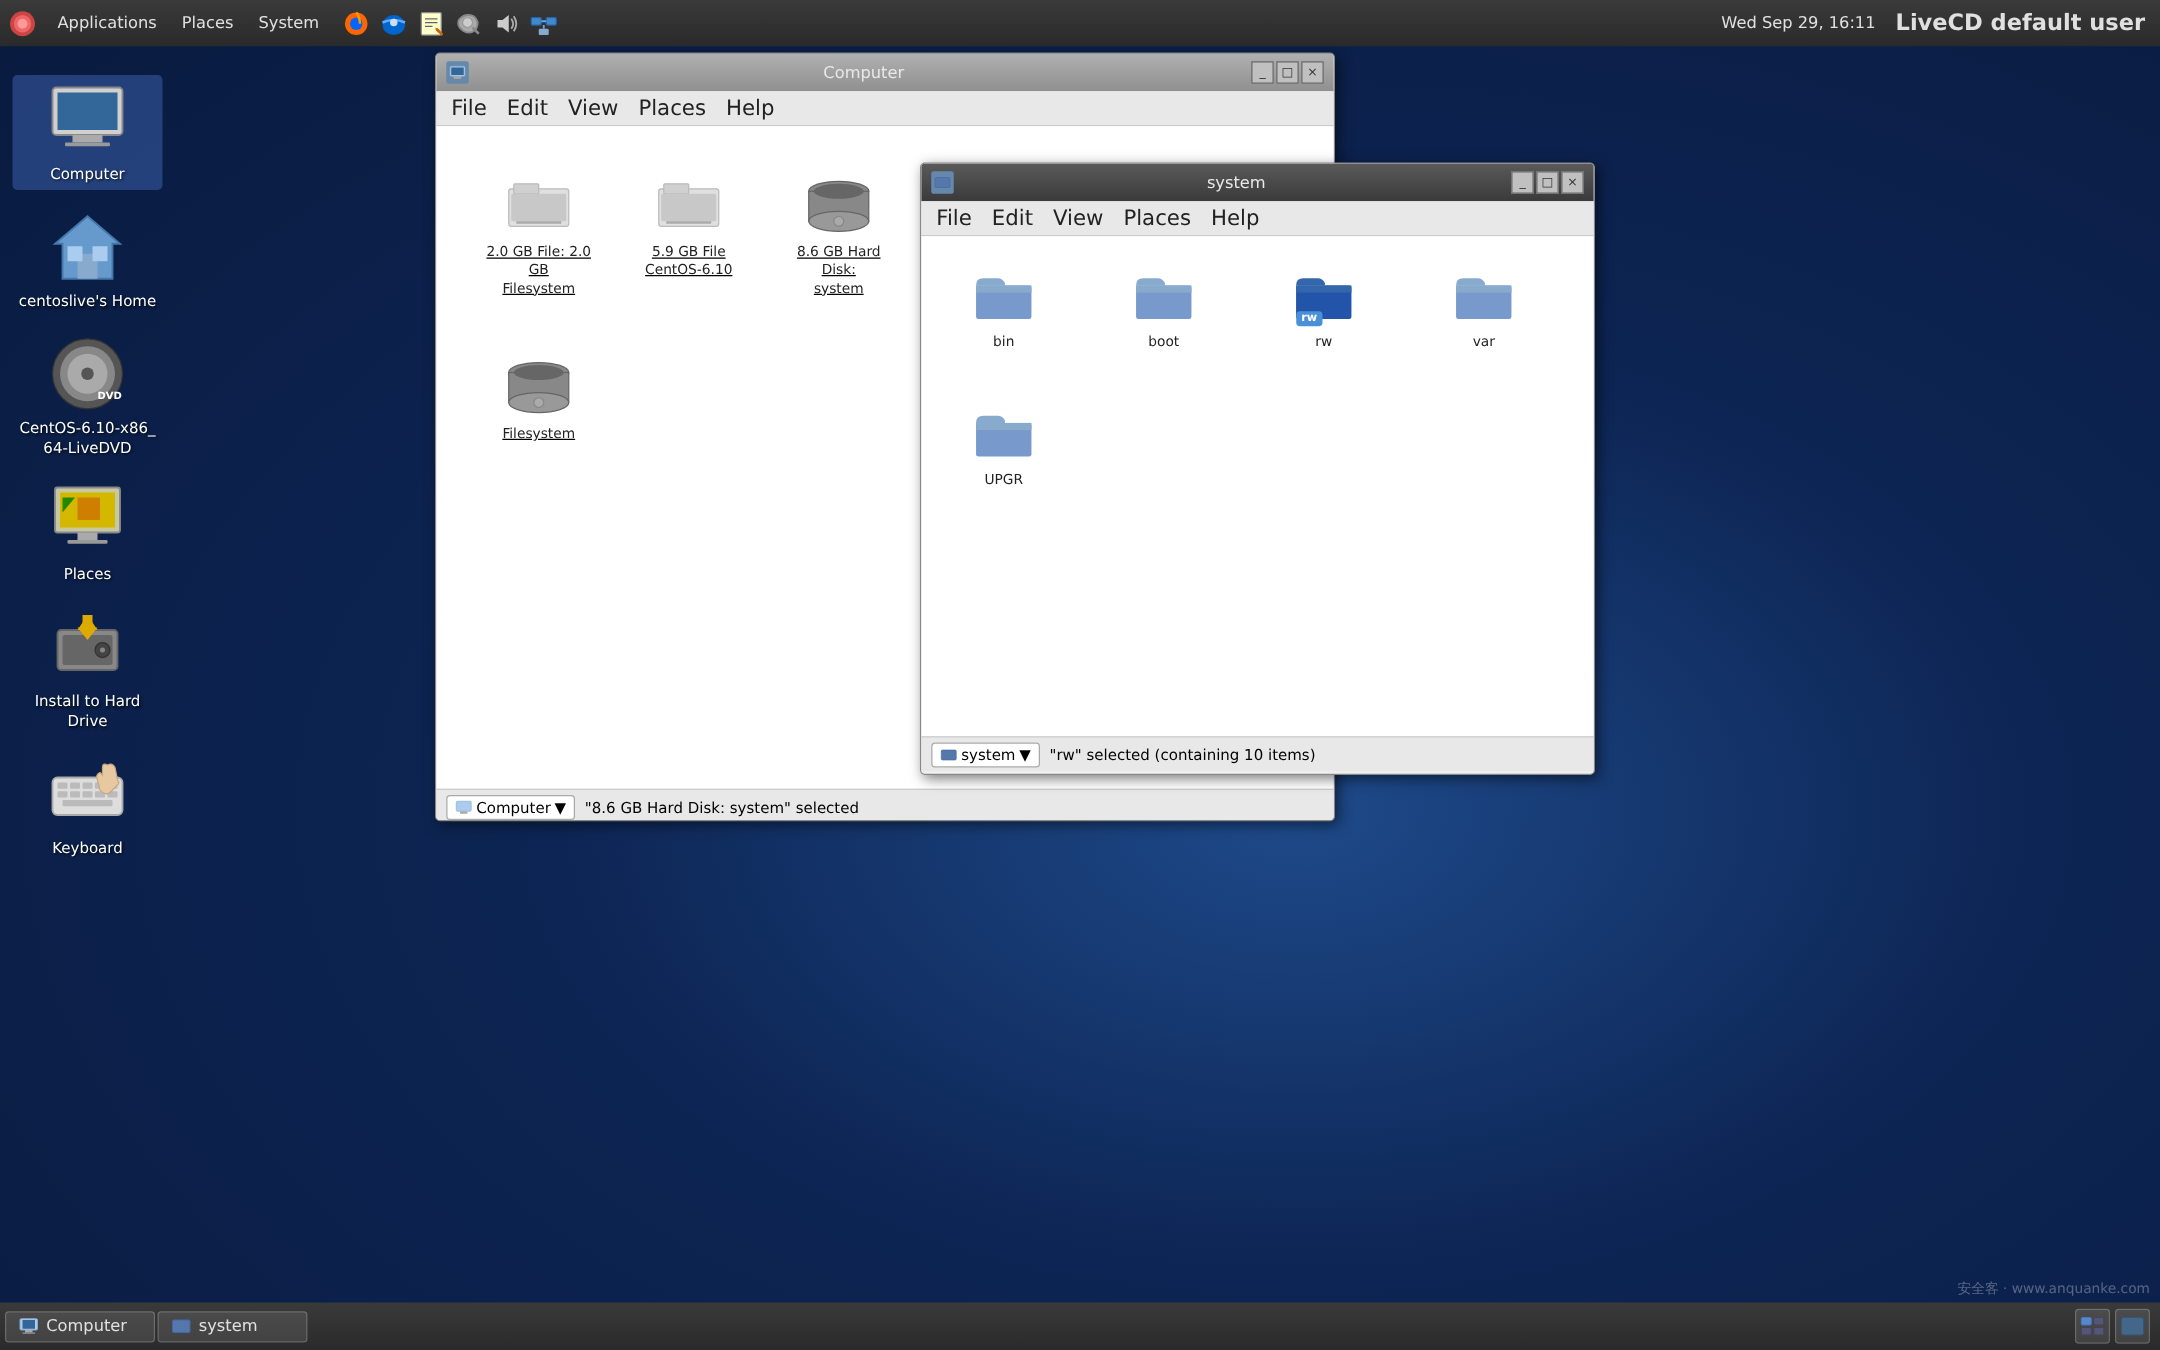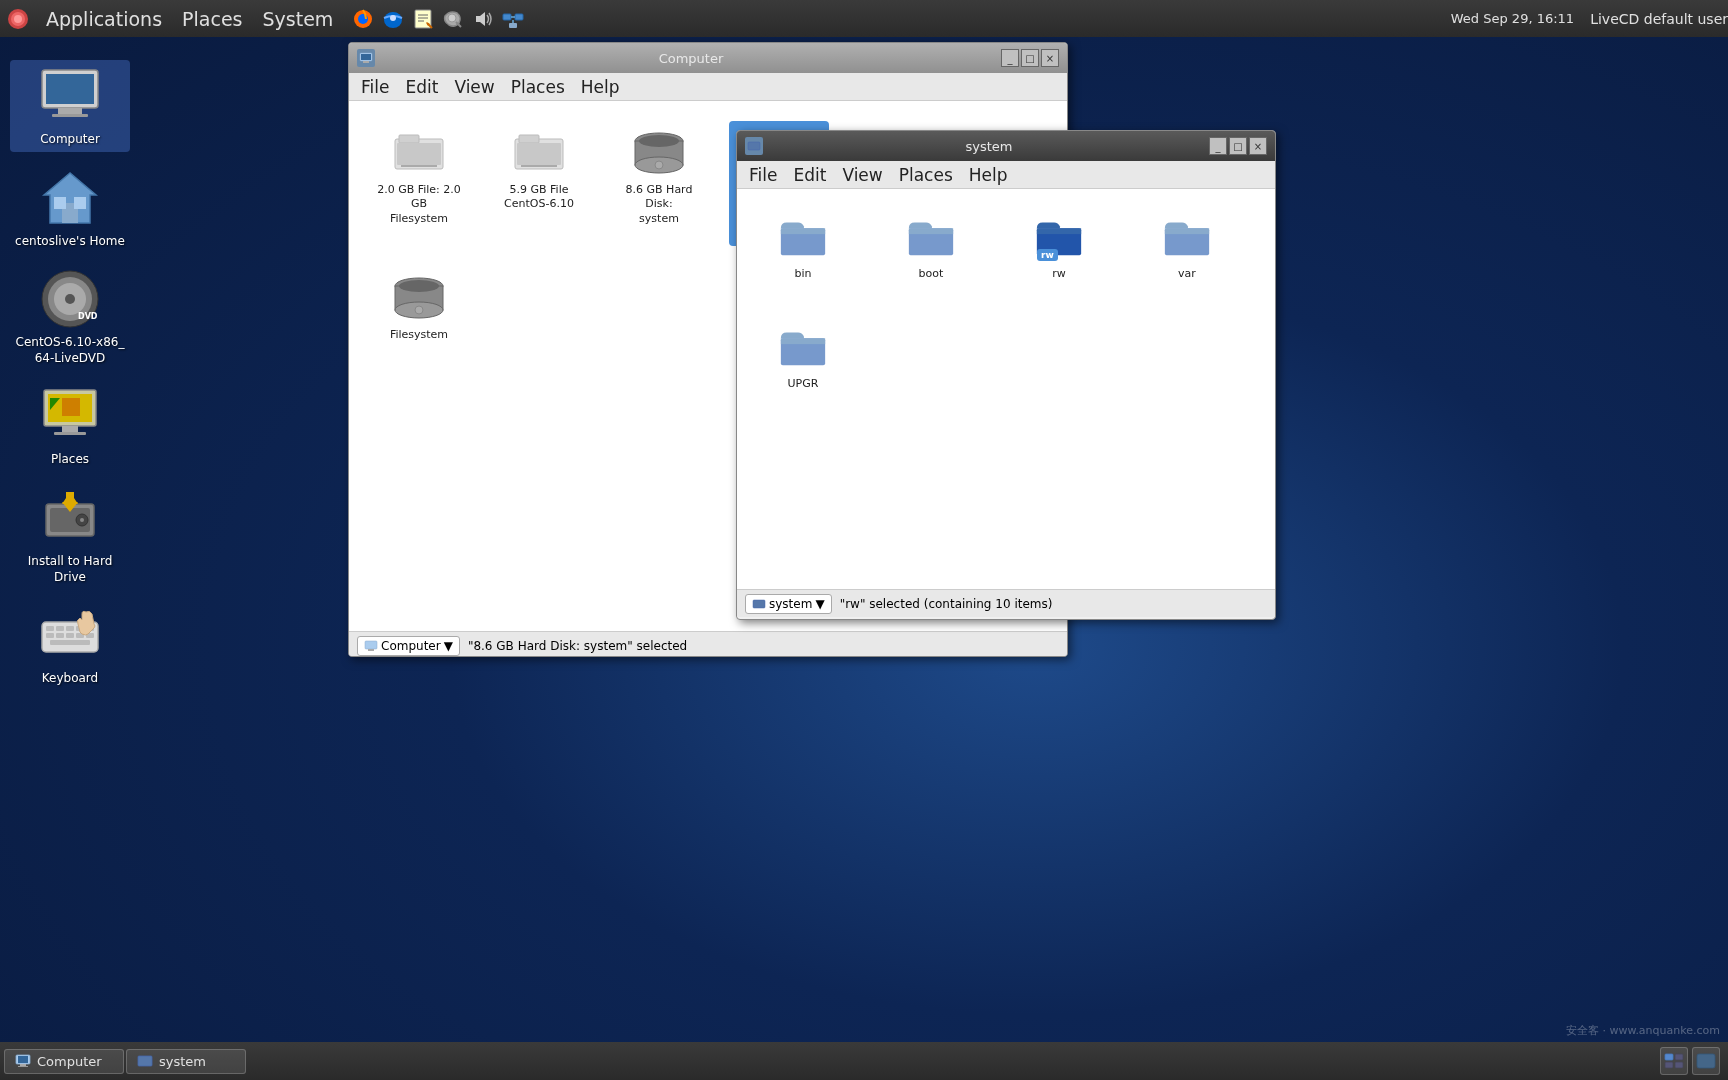--- a/index.html
+++ b/index.html
@@ -44,21 +44,21 @@
       align-items: center;
       height: 100%;
     }
 
     .panel-menu-item {
       padding: 0 10px;
       height: 100%;
       display: flex;
       align-items: center;
       color: #e0e0e0;
-      font-size: 19px;
+      font-size: 13px;
       cursor: pointer;
     }
 
     .panel-icons {
       display: flex;
       align-items: center;
       gap: 6px;
       margin-left: 8px;
     }
 
@@ -67,27 +67,28 @@
       display: flex; align-items: center; justify-content: center;
       cursor: pointer;
       color: #ccc;
       font-size: 16px;
     }
 
     .panel-right {
       margin-left: auto;
       display: flex;
       align-items: center;
+      padding-right: 12px;
       color: #e0e0e0;
       font-size: 13px;
       gap: 16px;
     }
 
     .panel-clock { font-size: 13px; }
-    .panel-user { font-weight: normal; font-size: 14px; }
+    .panel-user { font-weight: bold; font-size: 18px; }
 
     
     .desktop-icons {
       position: absolute;
       top: 50px;
       left: 0;
       width: 140px;
       display: flex;
       flex-direction: column;
       align-items: center;
@@ -504,21 +505,21 @@
   </div>
 
   <div class="window-menubar">
     <div class="window-menu-item">File</div>
     <div class="window-menu-item">Edit</div>
     <div class="window-menu-item">View</div>
     <div class="window-menu-item">Places</div>
     <div class="window-menu-item">Help</div>
   </div>
 
-  <div class="window-content" style="min-height: 530px; gap: 20px; padding: 20px;">
+  <div class="window-content" style="min-height: 530px; gap: 20px; padding: 32px; text-decoration: underline;">
 
     <div class="file-item">
       <div class="file-icon">
         <svg width="52" height="44" viewBox="0 0 52 44">
           <rect x="2" y="8" width="48" height="30" rx="2" fill="#e0e0e0" stroke="#bbb" stroke-width="1"></rect>
           <rect x="6" y="4" width="20" height="8" rx="1" fill="#d0d0d0" stroke="#bbb" stroke-width="1"></rect>
           <rect x="4" y="12" width="44" height="22" rx="1" fill="#c8c8c8"></rect>
           <rect x="8" y="34" width="36" height="2" fill="#aaa"></rect>
         </svg>
       </div>

